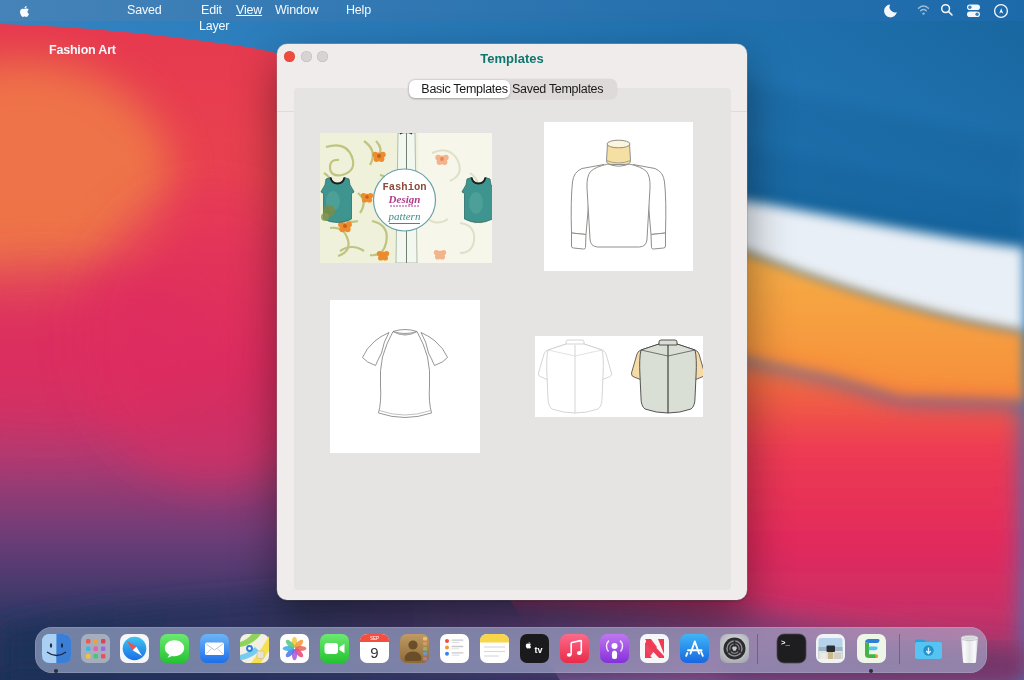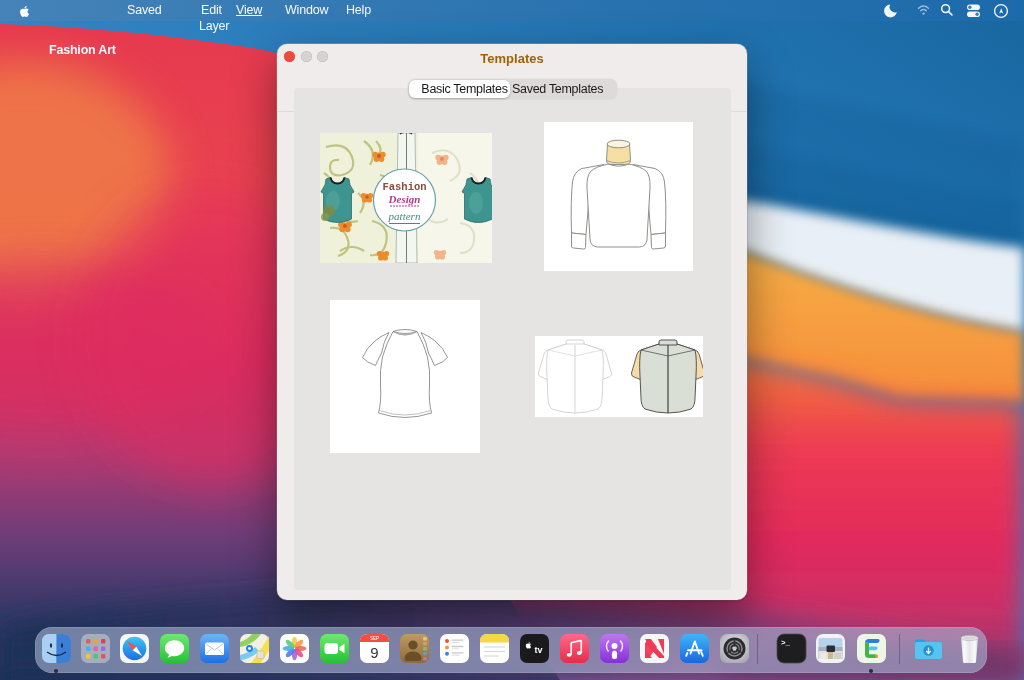--- a/index.html
+++ b/index.html
@@ -9,21 +9,21 @@
   
   #menubar{position:absolute;left:0;top:0;width:1024px;height:21px;letter-spacing:-0.2px;
     background:linear-gradient(90deg,#4583b8 0%,#3379b4 35%,#2671ae 65%,#1d6aab 100%);
     color:#f5f9fd;font-size:12.5px;}
   #menubar .it{position:absolute;top:2.5px;white-space:nowrap;}
   
   #win{position:absolute;left:277px;top:44px;width:470px;height:556px;
     background:#efeceb;border-radius:10px;
     box-shadow:0 1px 2px rgba(0,0,0,.35), 0 18px 45px rgba(0,0,0,.42), 0 0 0 0.5px rgba(255,255,255,.45);}
   #win .title{position:absolute;top:7px;left:0;width:100%;text-align:center;
-    font-size:13px;font-weight:bold;color:#a16207;}
+    font-size:13px;font-weight:bold;color:#0f766e;}
   .tl{position:absolute;top:51px;border-radius:50%;width:11px;height:11px;box-shadow:inset 0 0 0 0.5px rgba(0,0,0,0.12);}
   #panel{position:absolute;left:294px;top:88px;width:437px;height:502px;
     background:#e6e3e3;border-radius:4px;}
   #tabs{position:absolute;left:408px;top:79px;width:209px;height:20px;
     background:#dedad9;border-radius:7px;
     box-shadow:0 0 0 0.5px rgba(0,0,0,.06);}
   #tabsel{position:absolute;left:1px;top:1px;width:101px;height:18px;background:#ffffff;
     border-radius:6px;box-shadow:0 1px 2px rgba(0,0,0,.22),0 0 0 0.5px rgba(0,0,0,.04);}
   .tabtxt{position:absolute;top:2.5px;font-size:12.5px;letter-spacing:-0.3px;color:#1a1a1a;white-space:nowrap;}
   
@@ -106,21 +106,21 @@
 
 <div id="menubar">
   <svg class="it" style="left:19px;top:3.5px;" width="11" height="14" viewBox="0 0 24 28">
     <path transform="translate(0,3)" fill="#fbfdff" d="M12.152 6.896c-.948 0-2.415-1.078-3.96-1.04-2.04.027-3.91 1.183-4.961 3.014-2.117 3.675-.546 9.103 1.519 12.09 1.013 1.454 2.208 3.09 3.792 3.039 1.52-.065 2.09-.987 3.935-.987 1.831 0 2.35.987 3.96.948 1.637-.026 2.676-1.48 3.676-2.948 1.156-1.688 1.636-3.325 1.662-3.415-.039-.013-3.182-1.221-3.22-4.857-.026-3.04 2.48-4.494 2.597-4.559-1.429-2.09-3.623-2.324-4.39-2.376-2-.156-3.675 1.09-4.61 1.09zM15.53 3.83c.843-1.012 1.4-2.427 1.245-3.83-1.207.052-2.662.805-3.532 1.818-.78.896-1.454 2.338-1.273 3.714 1.338.104 2.715-.688 3.559-1.701"></path>
   </svg>
   <div class="it" style="left:49px;font-weight:bold;margin-top:40px;">Fashion Art</div>
   <div class="it" style="left:127px;">Saved</div>
   <div class="it" style="left:165px;margin-left:36px;">Edit</div>
   <div class="it" style="left:199px;margin-top:16px;">Layer</div>
   <div class="it" style="left:236px;text-decoration:underline;">View</div>
-  <div class="it" style="left:285px;">Window</div>
+  <div class="it" style="left:275px;">Window</div>
   <div class="it" style="left:346px;">Help</div>
   <svg class="it" style="left:883px;top:2.5px;" width="126" height="16" viewBox="0 0 126 16">
 
     <path d="M6.2,1.6 A6.4,6.4 0 1 0 12.8,8.9 A5.2,5.2 0 0 1 6.2,1.6 Z" fill="#f4f8fc" transform="translate(1,0)"></path>
 
     <g stroke="#dbe7f2" fill="none" stroke-linecap="round" opacity="0.65" transform="translate(35,0)">
       <path d="M0.6,5.2 Q5.5,0.8 10.4,5.2" stroke-width="1.5"></path>
       <path d="M2.7,7.8 Q5.5,5.3 8.3,7.8" stroke-width="1.5"></path>
       <circle cx="5.5" cy="10.6" r="1.2" fill="#dbe7f2" stroke="none"></circle>
     </g>

